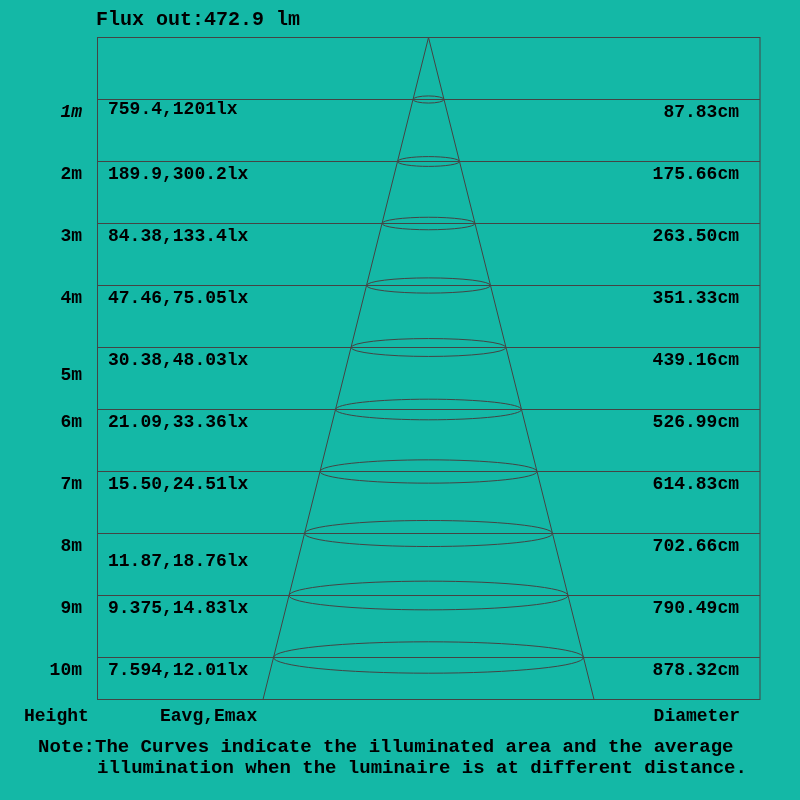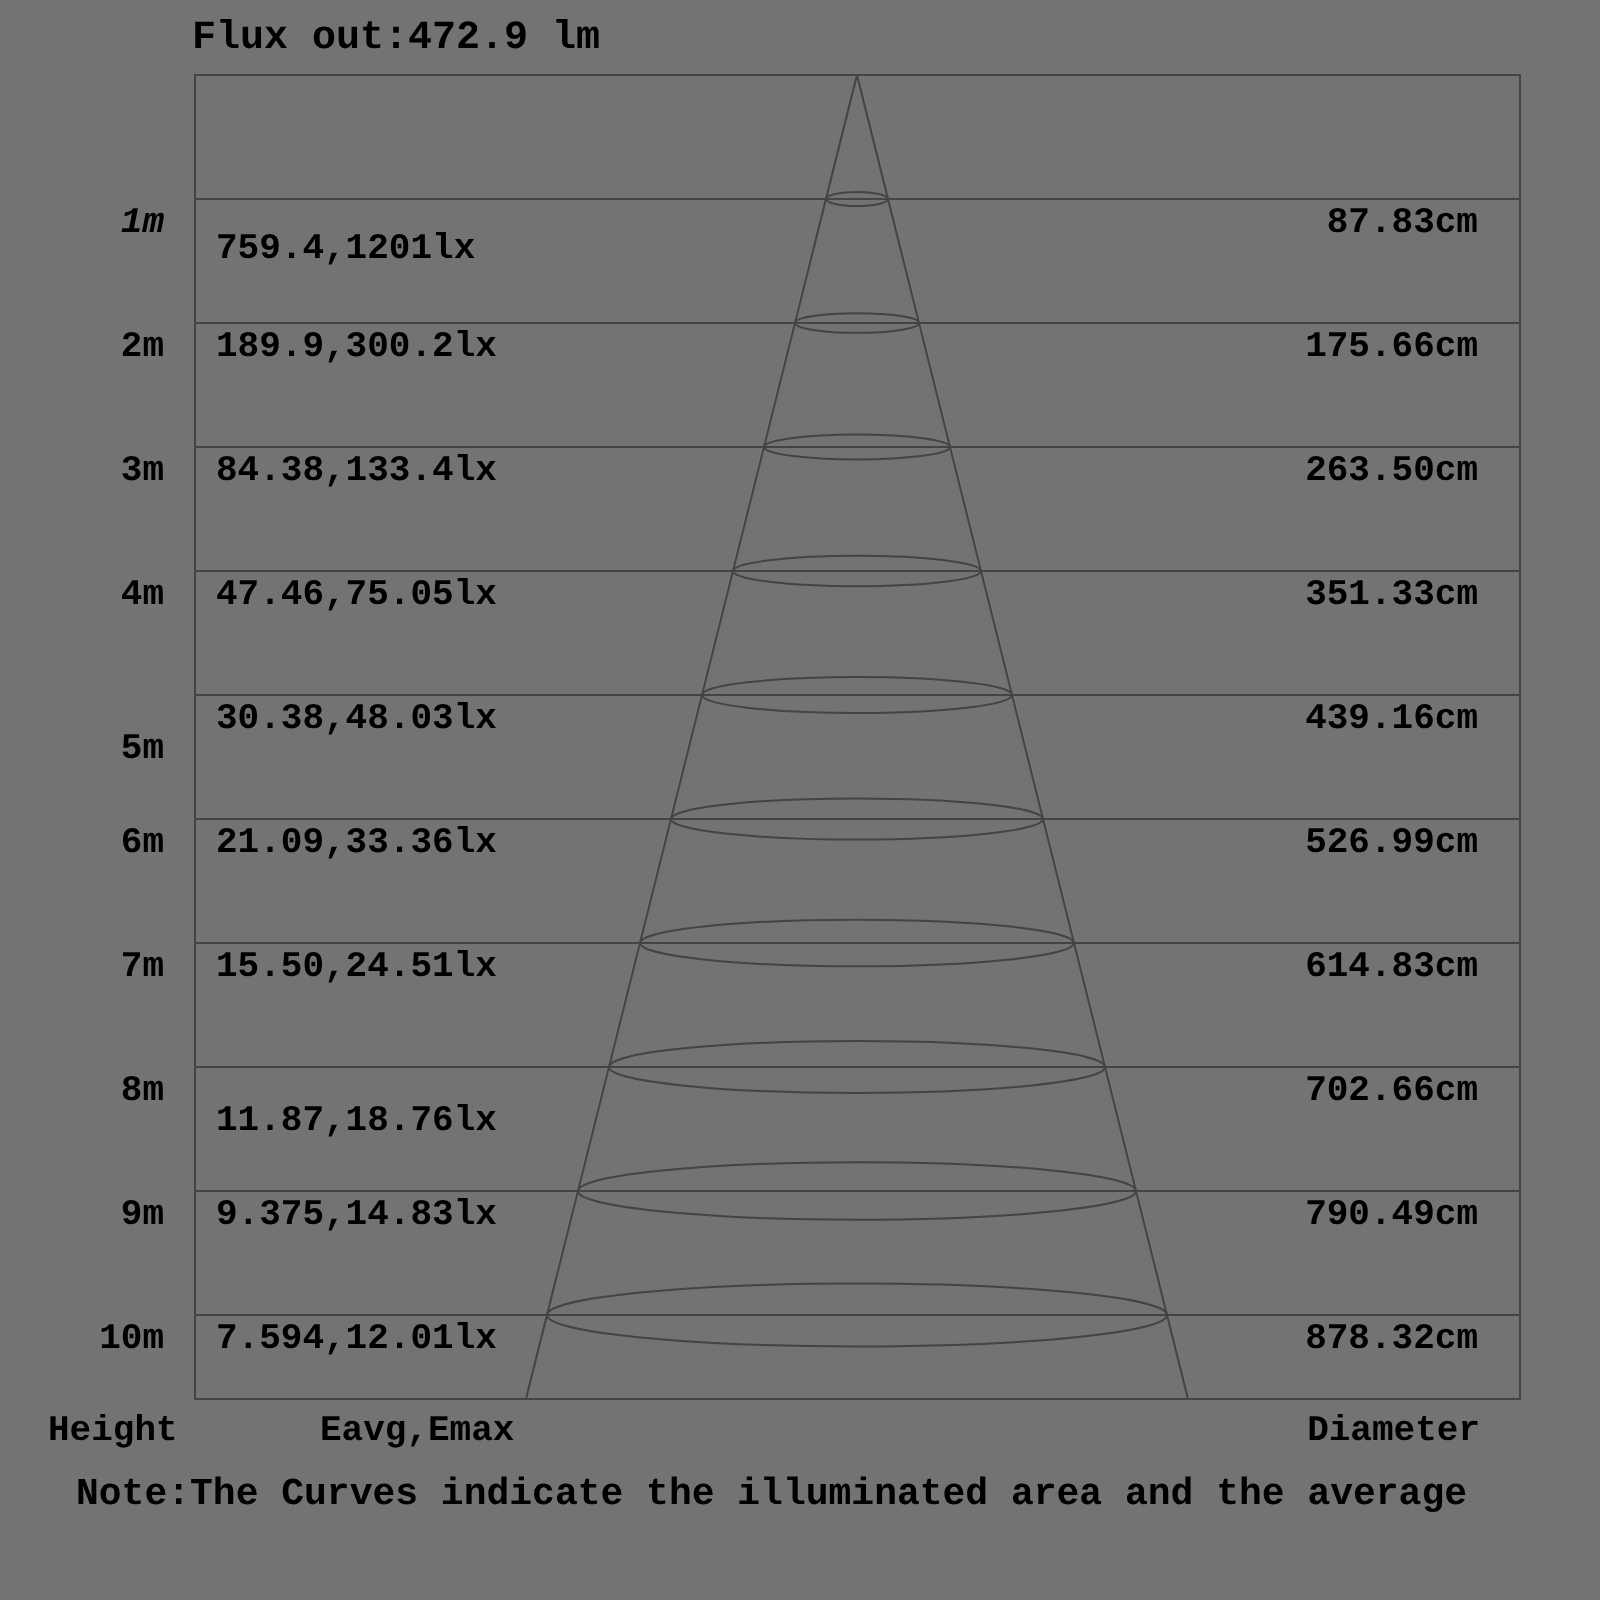--- a/index.html
+++ b/index.html
@@ -1,16 +1,16 @@
 <!DOCTYPE html>
 <html><head>
 <meta charset="utf-8">
 <style>
   html,body{margin:0;padding:0;background:#ffffff;}
-  #stage{position:relative;width:800px;height:800px;background:#737373;overflow:hidden;
+  #stage{position:relative;width:800px;height:800px;background:#14b8a6;overflow:hidden;
          font-family:"Liberation Mono","DejaVu Sans Mono",monospace;color:#000;}
   #cone-svg{position:absolute;left:0;top:0;}
   .t{position:absolute;font:bold 18px "Liberation Mono","DejaVu Sans Mono",monospace;
      line-height:18px;white-space:pre;color:#000;}
   #chart-title{position:absolute;left:96px;top:9px;font:bold 20px "Liberation Mono","DejaVu Sans Mono",monospace;
      line-height:22px;white-space:pre;color:#000;}
   .hl{left:20px;width:62px;text-align:right;}
   .ev{left:108px;}
   .dv{left:599px;width:140px;text-align:right;}
   .ft{top:707px;}
@@ -51,21 +51,21 @@
       <ellipse cx="428.5" cy="471.5" rx="108.5" ry="11.650000000000002" fill="none" stroke="#444444" stroke-width="1"></ellipse>
       <ellipse cx="428.5" cy="533.5" rx="124" ry="13" fill="none" stroke="#444444" stroke-width="1"></ellipse>
       <ellipse cx="428.5" cy="595.5" rx="139.5" ry="14.350000000000001" fill="none" stroke="#444444" stroke-width="1"></ellipse>
       <ellipse cx="428.5" cy="657.5" rx="155" ry="15.7" fill="none" stroke="#444444" stroke-width="1"></ellipse>
     </svg>
 
   <div id="chart-title">Flux out:472.9 lm</div>
 
   <div id="rows">
       <div class="t hl" style="top: 102.5px; font-style: italic;">1m</div>
-      <div class="t ev" style="top: 116px;">759.4,1201lx</div>
+      <div class="t ev" style="top: 100px;">759.4,1201lx</div>
       <div class="t dv" style="top: 102.5px;">87.83cm</div>
       <div class="t hl" style="top: 164.5px;">2m</div>
       <div class="t ev" style="top: 164.5px;">189.9,300.2lx</div>
       <div class="t dv" style="top: 164.5px;">175.66cm</div>
       <div class="t hl" style="top: 226.5px;">3m</div>
       <div class="t ev" style="top: 226.5px;">84.38,133.4lx</div>
       <div class="t dv" style="top: 226.5px;">263.50cm</div>
       <div class="t hl" style="top: 288.5px;">4m</div>
       <div class="t ev" style="top: 288.5px;">47.46,75.05lx</div>
       <div class="t dv" style="top: 288.5px;">351.33cm</div>
@@ -87,13 +87,14 @@
       <div class="t hl" style="top: 660.5px;">10m</div>
       <div class="t ev" style="top: 660.5px;">7.594,12.01lx</div>
       <div class="t dv" style="top: 660.5px;">878.32cm</div>
     </div>
 
   <div class="t ft" id="footer-height">Height</div>
   <div class="t ft" id="footer-eavg">Eavg,Emax</div>
   <div class="t ft" id="footer-diameter">Diameter</div>
 
   <div class="note" id="note-line1">Note:The Curves indicate the illuminated area and the average</div>
+  <div class="note" id="note-line2">illumination when the luminaire is at different distance.</div>
 </div>
 
 </body></html>

